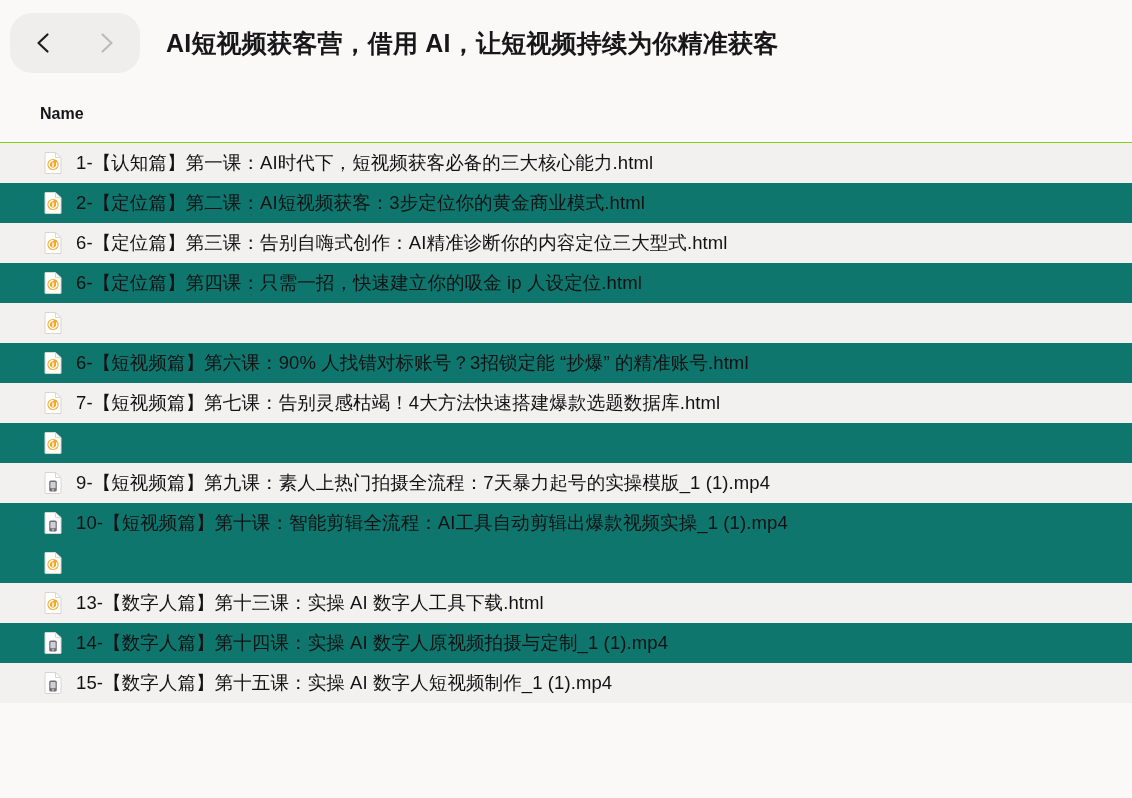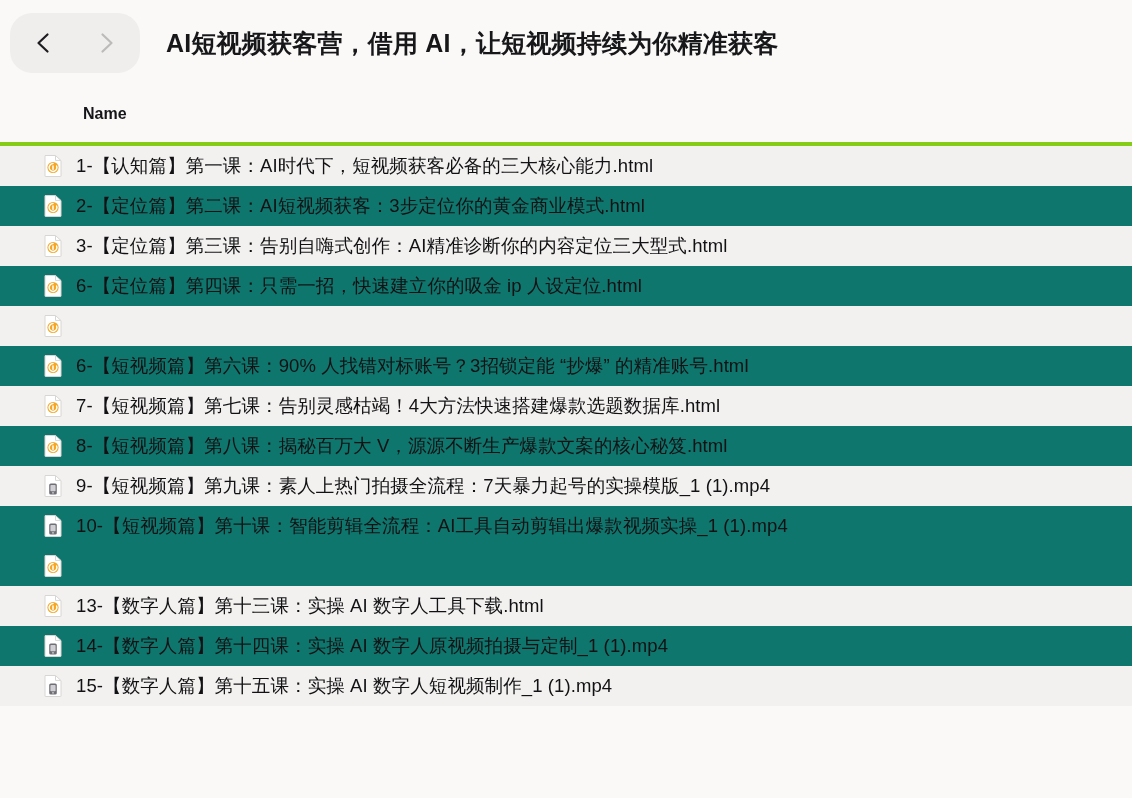--- a/index.html
+++ b/index.html
@@ -64,37 +64,36 @@
     margin-left: 26px;
     color: #17171a;
     white-space: nowrap;
   }
 
   
   .colhead {
     height: 56px;
     display: flex;
     align-items: center;
-    padding-left: 68px;
+    padding-left: 40px;
     box-sizing: border-box;
     flex: 0 0 auto;
-    margin-left: 15px;
   }
   .colhead .label {
     font-size: 16px;
     font-weight: 700;
     color: #16161a;
   }
 
   
   .list {
     flex: 1 1 auto;
     display: flex;
     flex-direction: column;
-    border-top: 4px solid #84cc16;
+    border-top: 1px solid #84cc16;
   }
   .row {
     height: 40px;
     display: flex;
     align-items: center;
     padding-left: 42px;
     box-sizing: border-box;
     font-size: 18.5px;
     color: #121214;
     white-space: nowrap;
@@ -182,21 +181,21 @@
       <div class="row odd">
         <span class="icon">
           <svg width="20" height="24" viewBox="0 0 20 24" xmlns="http://www.w3.org/2000/svg">
             <path d="M2 1.5h10.5L18 6.6V22a.5.5 0 0 1-.5.5h-15A.5.5 0 0 1 2 22V2a.5.5 0 0 1 .5-.5z" fill="#ffffff" stroke="#d8d6d4" stroke-width="1"></path>
             <path d="M12.5 1.7V6.4h5.2" fill="none" stroke="#d8d6d4" stroke-width="1"></path>
             <circle cx="10" cy="13.5" r="5.6" fill="#f5a623"></circle>
             <path d="M10 9.6a3.9 3.9 0 1 0 3.6 2.4" fill="none" stroke="#ffffff" stroke-width="1.5" stroke-linecap="round"></path>
             <path d="M10 11.9v3.4" stroke="#ffffff" stroke-width="1.5" stroke-linecap="round"></path>
           </svg>
         </span>
-        <span class="name">3-【定位篇】第三课：告别自嗨式创作：AI精准诊断你的内容定位三大型式.html</span>
+        <span class="name">6-【定位篇】第三课：告别自嗨式创作：AI精准诊断你的内容定位三大型式.html</span>
       </div>
       <div class="row even">
         <span class="icon">
           <svg width="20" height="24" viewBox="0 0 20 24" xmlns="http://www.w3.org/2000/svg">
             <path d="M2 1.5h10.5L18 6.6V22a.5.5 0 0 1-.5.5h-15A.5.5 0 0 1 2 22V2a.5.5 0 0 1 .5-.5z" fill="#ffffff" stroke="#d8d6d4" stroke-width="1"></path>
             <path d="M12.5 1.7V6.4h5.2" fill="none" stroke="#d8d6d4" stroke-width="1"></path>
             <circle cx="10" cy="13.5" r="5.6" fill="#f5a623"></circle>
             <path d="M10 9.6a3.9 3.9 0 1 0 3.6 2.4" fill="none" stroke="#ffffff" stroke-width="1.5" stroke-linecap="round"></path>
             <path d="M10 11.9v3.4" stroke="#ffffff" stroke-width="1.5" stroke-linecap="round"></path>
           </svg>
@@ -241,21 +240,20 @@
       <div class="row even">
         <span class="icon">
           <svg width="20" height="24" viewBox="0 0 20 24" xmlns="http://www.w3.org/2000/svg">
             <path d="M2 1.5h10.5L18 6.6V22a.5.5 0 0 1-.5.5h-15A.5.5 0 0 1 2 22V2a.5.5 0 0 1 .5-.5z" fill="#ffffff" stroke="#d8d6d4" stroke-width="1"></path>
             <path d="M12.5 1.7V6.4h5.2" fill="none" stroke="#d8d6d4" stroke-width="1"></path>
             <circle cx="10" cy="13.5" r="5.6" fill="#f5a623"></circle>
             <path d="M10 9.6a3.9 3.9 0 1 0 3.6 2.4" fill="none" stroke="#ffffff" stroke-width="1.5" stroke-linecap="round"></path>
             <path d="M10 11.9v3.4" stroke="#ffffff" stroke-width="1.5" stroke-linecap="round"></path>
           </svg>
         </span>
-        <span class="name">8-【短视频篇】第八课：揭秘百万大 V，源源不断生产爆款文案的核心秘笈.html</span>
       </div>
       <div class="row odd">
         <span class="icon">
           <svg width="20" height="24" viewBox="0 0 20 24" xmlns="http://www.w3.org/2000/svg">
             <path d="M2 1.5h10.5L18 6.6V22a.5.5 0 0 1-.5.5h-15A.5.5 0 0 1 2 22V2a.5.5 0 0 1 .5-.5z" fill="#ffffff" stroke="#d8d6d4" stroke-width="1"></path>
             <path d="M12.5 1.7V6.4h5.2" fill="none" stroke="#d8d6d4" stroke-width="1"></path>
             <rect x="6.2" y="9.5" width="7.6" height="11" rx="1.6" fill="#6f6f76"></rect>
             <rect x="7.4" y="11" width="5.2" height="6.2" rx="0.8" fill="#cfcfd4"></rect>
             <circle cx="10" cy="18.8" r="0.9" fill="#cfcfd4"></circle>
           </svg>

